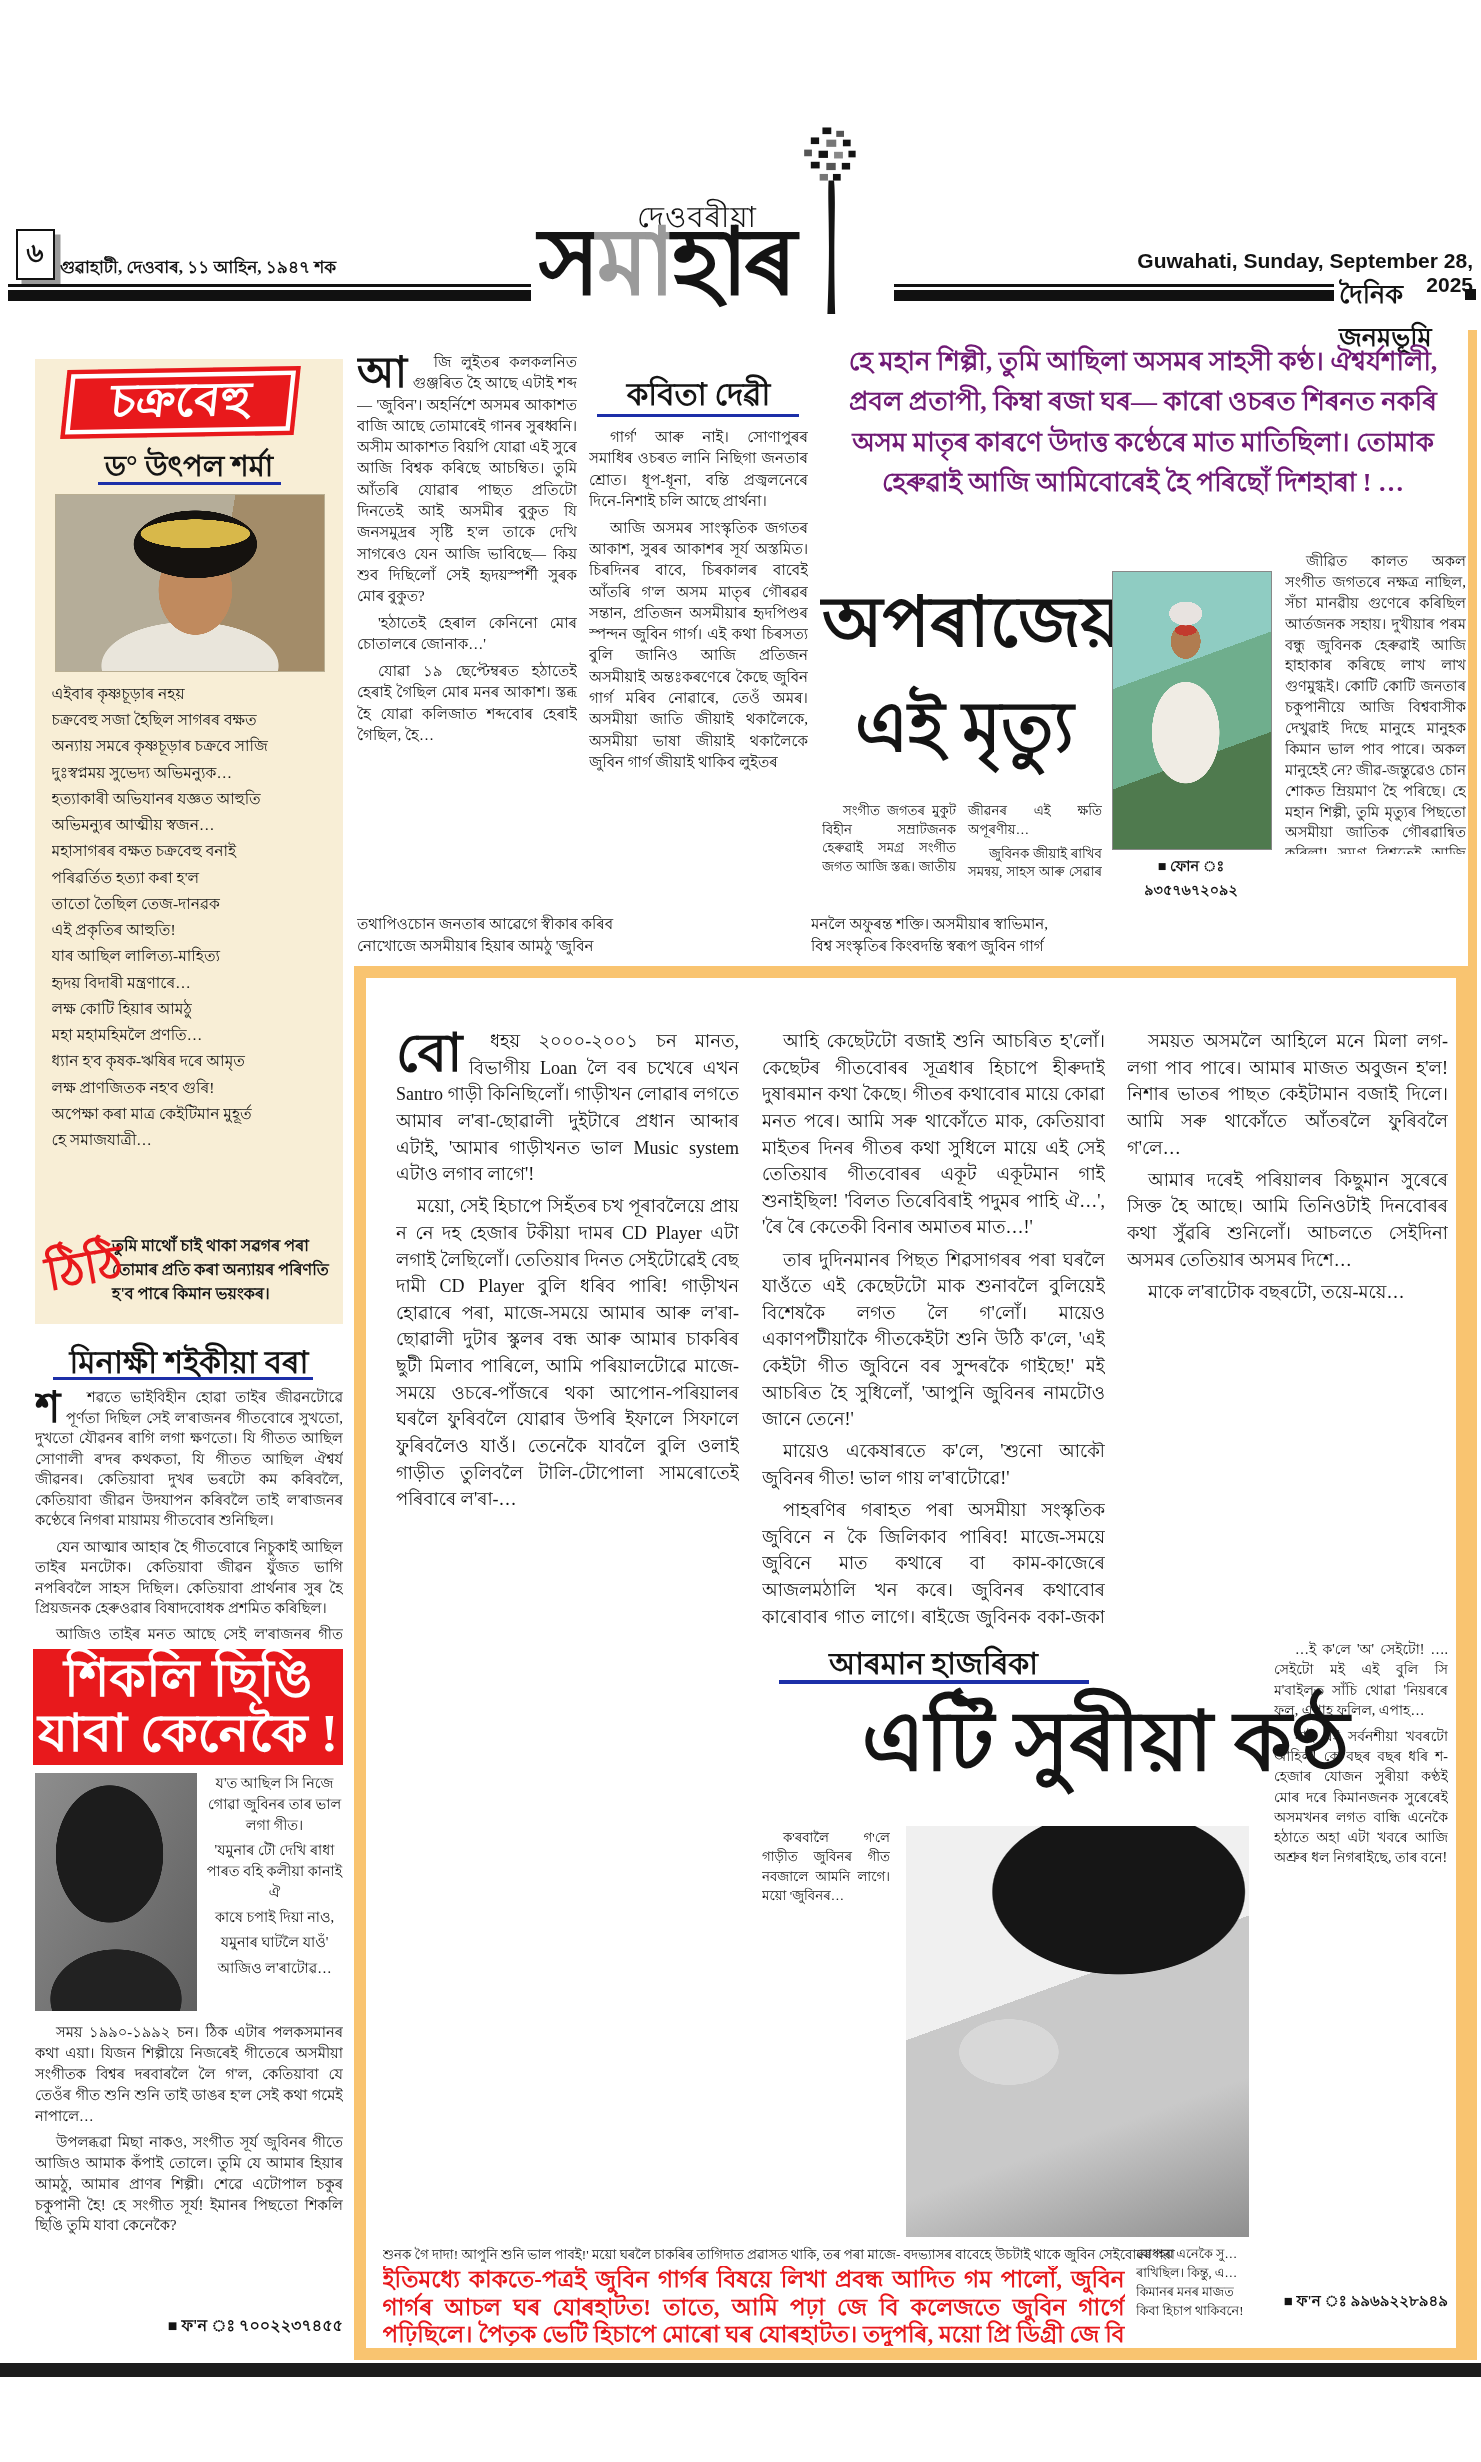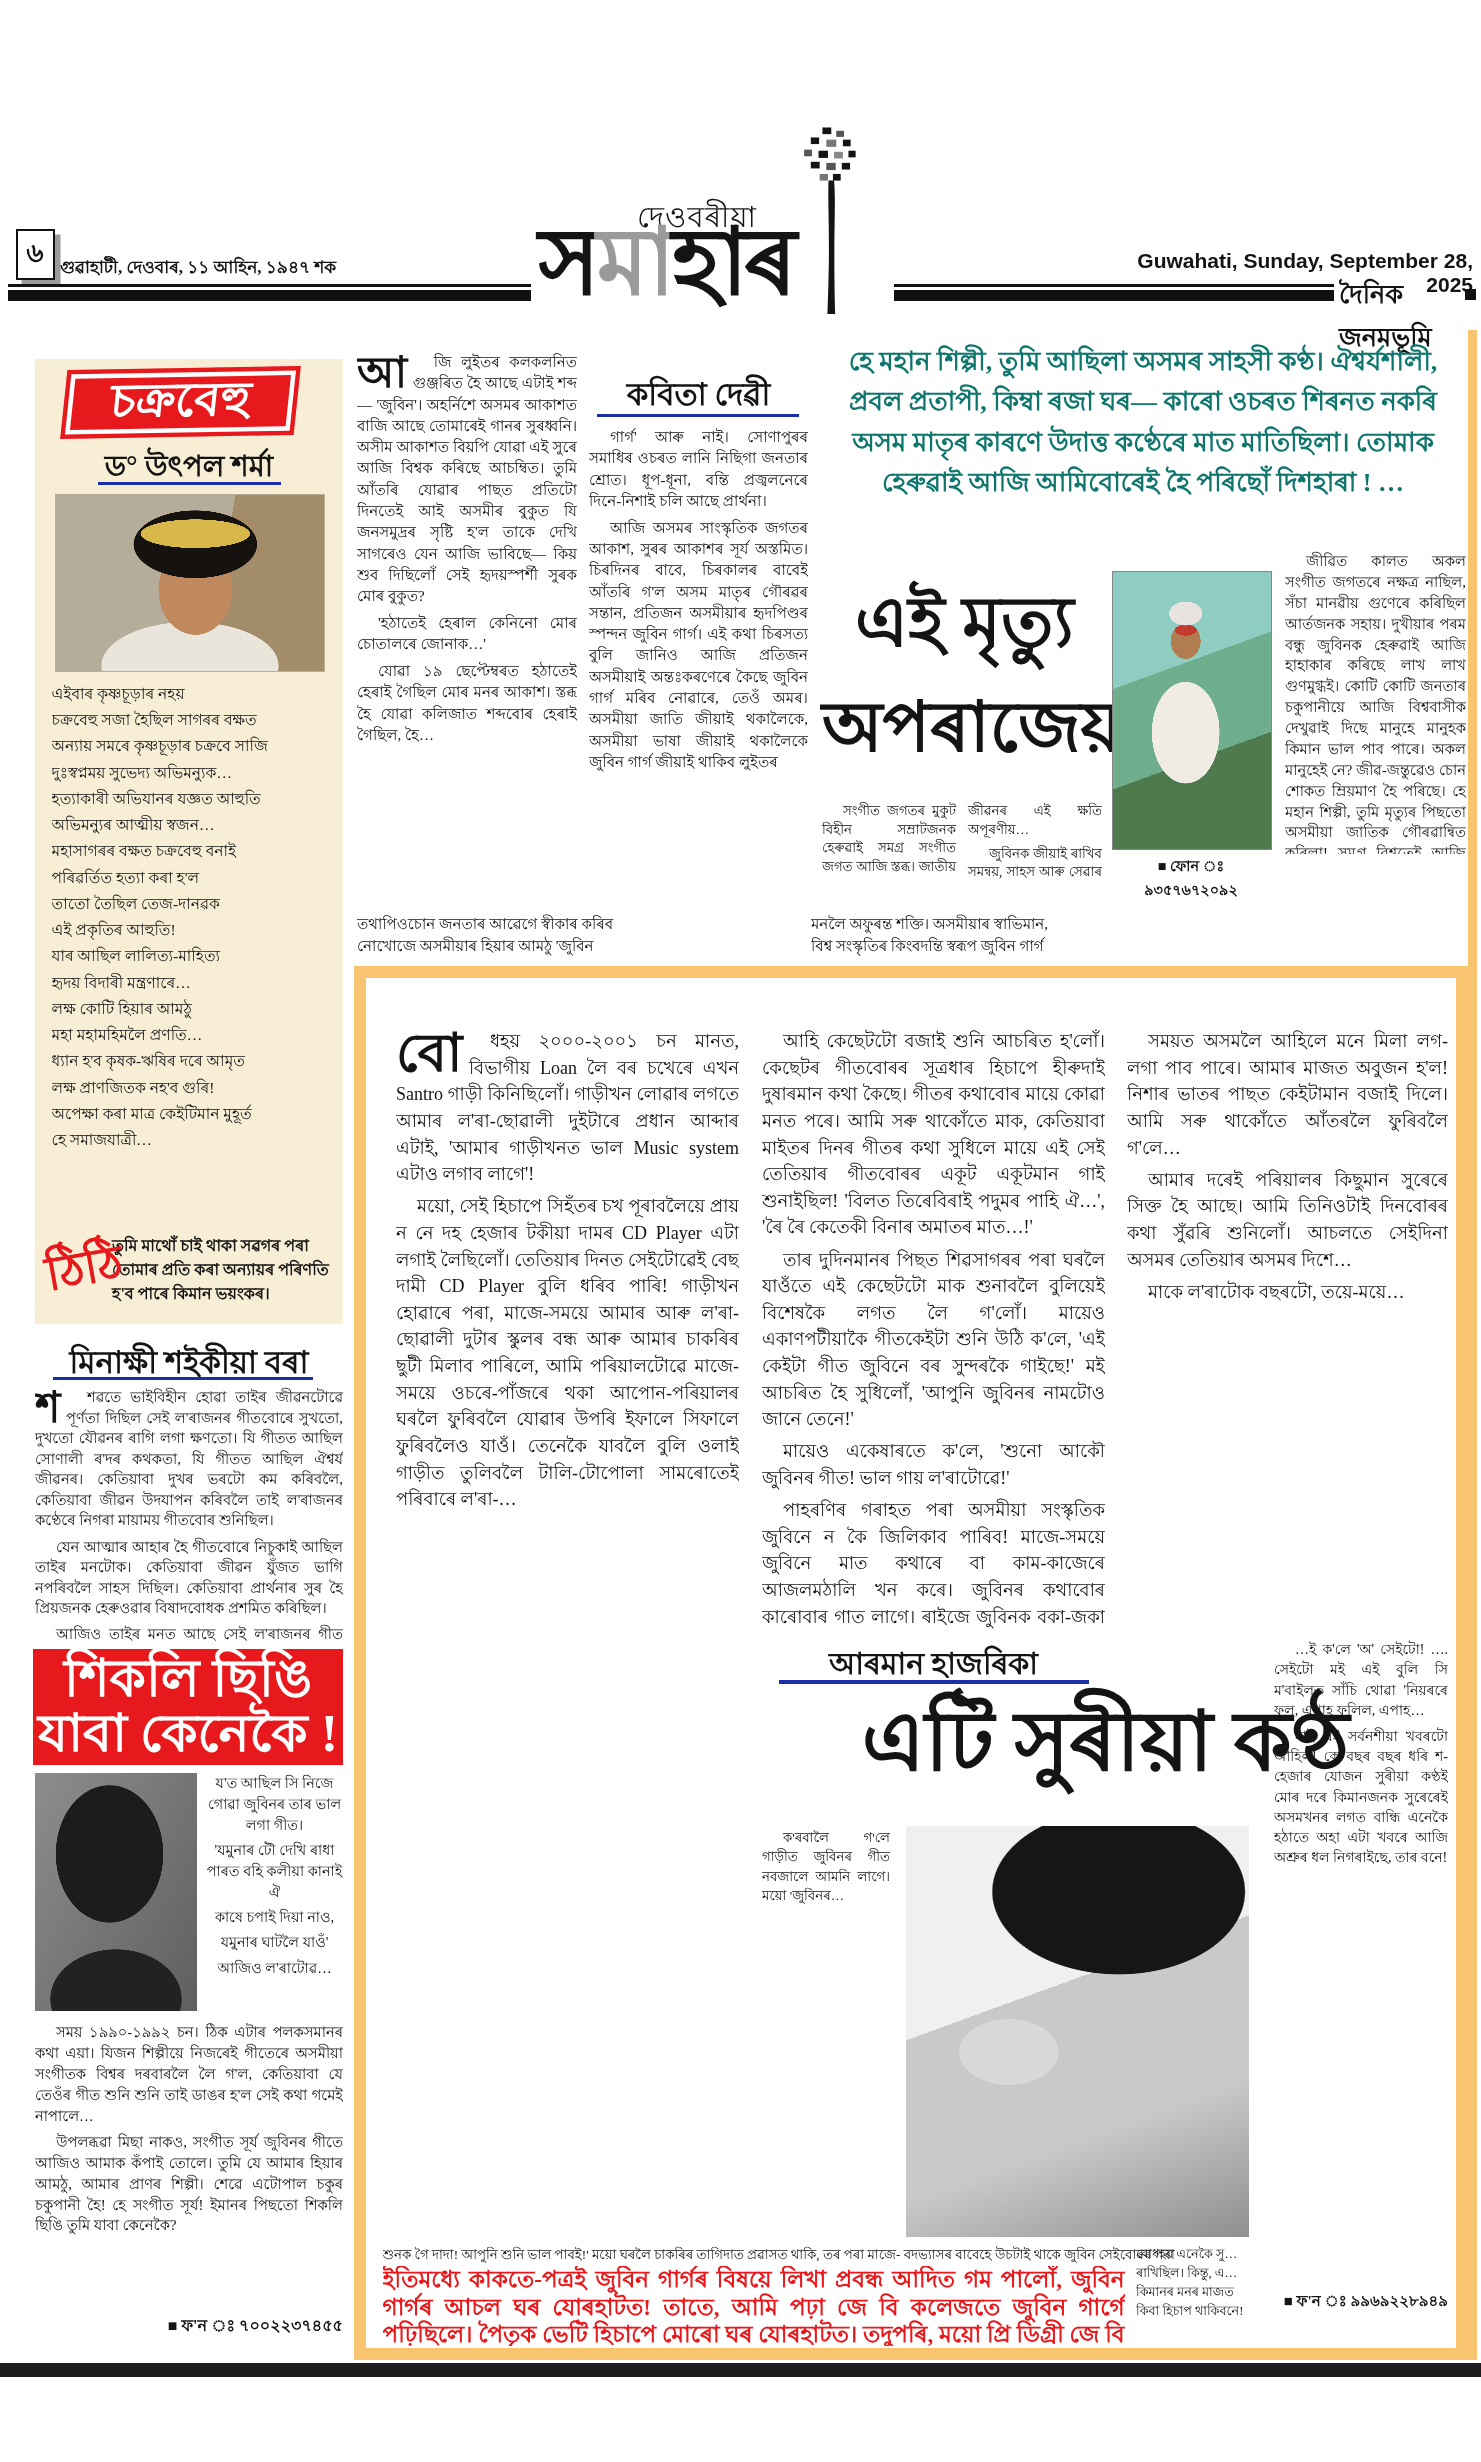--- a/index.html
+++ b/index.html
@@ -69,21 +69,21 @@
   #mina-side{left:206px;top:1773px;width:137px;height:239px;font-size:14.4px;line-height:1.45;}
   #mina-side p{margin:0 0 4.4px 0;text-align:center;}
   #mina-cont{left:35px;top:2022px;width:308px;height:280px;font-size:14.7px;line-height:1.42;}
   #mina-phone{left:35px;top:2313px;width:308px;text-align:right;font-size:16px;font-weight:bold;}
 
   
   #kab-colA{left:357px;top:352px;width:220px;height:554px;font-size:15px;line-height:1.42;}
   #kab-colB-head{left:589px;top:370px;width:219px;text-align:center;font-size:31px;font-weight:bold;}
   #kab-colB-rule{left:597px;top:414px;width:202px;height:3.3px;background:#1C2FA8;}
   #kab-colB{left:589px;top:427px;width:219px;height:479px;font-size:15px;line-height:1.42;}
-  #kab-quote{left:822px;top:342px;width:642px;height:219px;color:#0f766e;font-size:26px;font-weight:bold;
+  #kab-quote{left:822px;top:342px;width:642px;height:219px;color:#701a75;font-size:26px;font-weight:bold;
      line-height:1.55;text-align:center;overflow:hidden;}
   #kab-headline{left:822px;top:570px;width:285px;text-align:center;font-weight:bold;font-size:70px;line-height:1.5;}
   #kab-photo{left:1112px;top:571px;width:158px;height:277px;border:0.6px solid #888;
      background:
        radial-gradient(ellipse 16.6px 12px at 46% 15%, #e8e3e0 0 99%, transparent 100%),
        radial-gradient(ellipse 11px 5.5px at 46% 21%, #c23b2e 0 99%, transparent 100%),
        radial-gradient(ellipse 15px 17.7px at 46% 25%, #b07c50 0 99%, transparent 100%),
        radial-gradient(ellipse 34px 51px at 46% 58%, #f0ece4 0 99%, transparent 100%),
        linear-gradient(160deg,#8fccc2 0 35%,#6fae8d 35% 65%,#4f7a4e 65%);}
   #kab-phone{left:1112px;top:855px;width:158px;text-align:center;font-size:14.4px;font-weight:bold;}
@@ -239,22 +239,22 @@
       </div>
   </div>
   <div id="kab-colB-head" class="abs">কবিতা দেৱী</div>
   <div id="kab-colB-rule" class="abs"></div>
   <div id="kab-colB" class="abs txt">
       <p>গাৰ্গ' আৰু নাই। সোণাপুৰৰ সমাধিৰ ওচৰত লানি নিছিগা জনতাৰ শ্ৰোত। ধূপ-ধূনা, বন্তি প্ৰজ্বলনেৰে দিনে-নিশাই চলি আছে প্ৰাৰ্থনা।</p>
       <p>আজি অসমৰ সাংস্কৃতিক জগতৰ আকাশ, সুৰৰ আকাশৰ সূৰ্য অস্তমিত। চিৰদিনৰ বাবে, চিৰকালৰ বাবেই আঁতৰি গ'ল অসম মাতৃৰ গৌৰৱৰ সন্তান, প্ৰতিজন অসমীয়াৰ হৃদপিণ্ডৰ স্পন্দন জুবিন গাৰ্গ। এই কথা চিৰসত্য বুলি জানিও আজি প্ৰতিজন অসমীয়াই অন্তঃকৰণেৰে কৈছে জুবিন গাৰ্গ মৰিব নোৱাৰে, তেওঁ অমৰ। অসমীয়া জাতি জীয়াই থকালৈকে, অসমীয়া ভাষা জীয়াই থকালৈকে জুবিন গাৰ্গ জীয়াই থাকিব লুইতৰ</p>
     </div>
   <div id="kab-quote" class="abs">হে মহান শিল্পী, তুমি আছিলা অসমৰ সাহসী কণ্ঠ। ঐশ্বৰ্যশালী, প্ৰবল প্ৰতাপী, কিম্বা ৰজা ঘৰ— কাৰো ওচৰত শিৰনত নকৰি অসম মাতৃৰ কাৰণে উদাত্ত কণ্ঠেৰে মাত মাতিছিলা। তোমাক হেৰুৱাই আজি আমিবোৰেই হৈ পৰিছোঁ দিশহাৰা ! …</div>
   <div id="kab-headline" class="abs">
+    <div>অপৰাজেয়</div>
     <div>এই মৃত্যু</div>
-    <div>অপৰাজেয়</div>
   </div>
   <div id="kab-photo" class="abs"></div>
   <div id="kab-phone" class="abs">■ ফোন ঃ ৯৩৫৭৬৭২০৯২</div>
   <div id="kab-sub" class="abs txt">
       <p>সংগীত জগতৰ মুকুট বিহীন সম্ৰাটজনক হেৰুৱাই সমগ্ৰ সংগীত জগত আজি স্তব্ধ। জাতীয় জীৱনৰ এই ক্ষতি অপূৰণীয়…</p>
       <p>জুবিনক জীয়াই ৰাখিব সমন্বয়, সাহস আৰু সেৱাৰ আদৰ্শই। অমৰ শিল্পীলৈ সশ্ৰদ্ধ প্ৰণিপাত।</p>
     </div>
   <div id="kab-right" class="abs txt">
       <p>জীৱিত কালত অকল সংগীত জগতৰে নক্ষত্ৰ নাছিল, সঁচা মানৱীয় গুণেৰে কৰিছিল আৰ্তজনক সহায়। দুখীয়াৰ পৰম বন্ধু জুবিনক হেৰুৱাই আজি হাহাকাৰ কৰিছে লাখ লাখ গুণমুগ্ধই। কোটি কোটি জনতাৰ চকুপানীয়ে আজি বিশ্ববাসীক দেখুৱাই দিছে মানুহে মানুহক কিমান ভাল পাব পাৰে। অকল মানুহেই নে? জীৱ-জন্তুৱেও চোন শোকত ম্ৰিয়মাণ হৈ পৰিছে। হে মহান শিল্পী, তুমি মৃত্যুৰ পিছতো অসমীয়া জাতিক গৌৰৱান্বিত কৰিলা! সমগ্ৰ বিশ্বতেই আজি আমাৰ পৰিচয় হ'ল— 'আমি জুবিনৰ দেশৰ মানুহ।'</p>
     </div>

